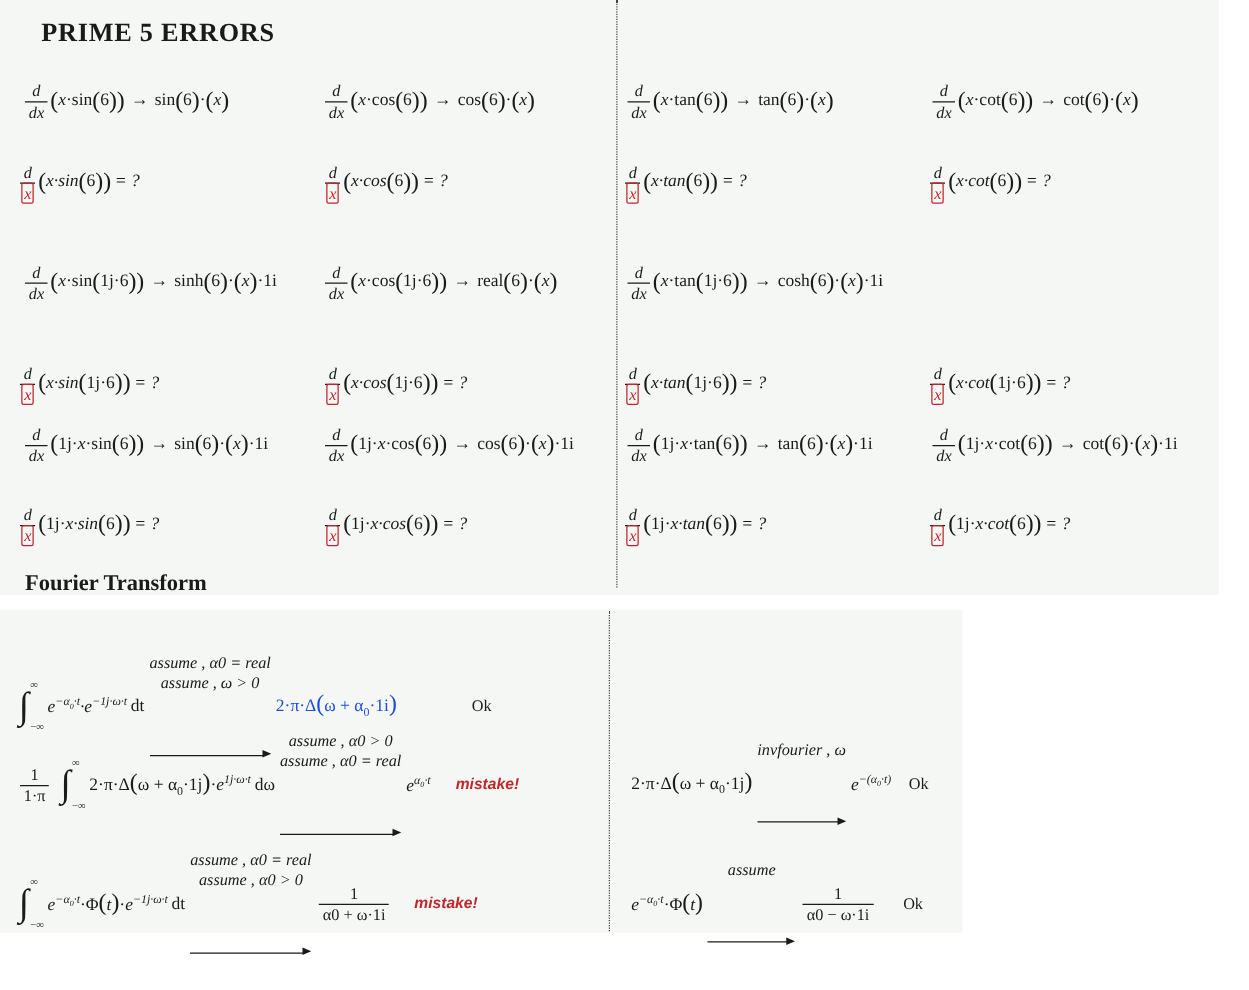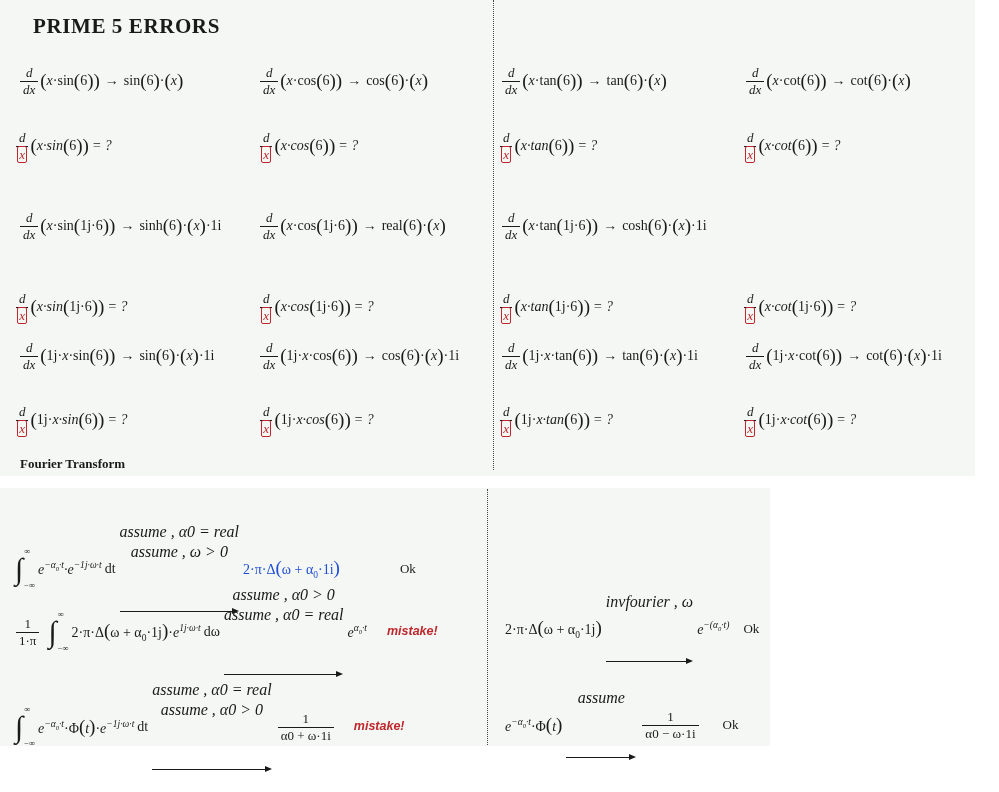--- a/index.html
+++ b/index.html
@@ -59,21 +59,21 @@
     font-weight: bold;
     font-size: 21px;
     letter-spacing: 0.6px;
   }
   .subtitle {
     position: absolute;
     left: 20px;
     top: 456px;
     font-family: "Liberation Serif", serif;
     font-weight: bold;
-    font-size: 13px;
+    font-size: 18px;
   }
   
   .expr {
     position: absolute;
     font-family: "Liberation Serif", serif;
     font-size: 14px;
     white-space: nowrap;
     line-height: 1.1;
     display: flex;
     align-items: center;
@@ -152,21 +152,21 @@
   .limits .lo { margin-top: 12px; }
   .intwrap {
     display: inline-flex;
     align-items: center;
     margin-right: 1px;
   }
   .annot-arrow {
     display: inline-flex;
     flex-direction: column;
     margin: 0 4px;
-    font-size: 16px;
+    font-size: 13px;
     gap: 44px;
   }
   .annot-arrow .lines {
     font-style: italic;
     line-height: 1.25;
     text-align: center;
     white-space: nowrap;
     margin-bottom: 1px;
   }
   .annot-arrow .rule {

